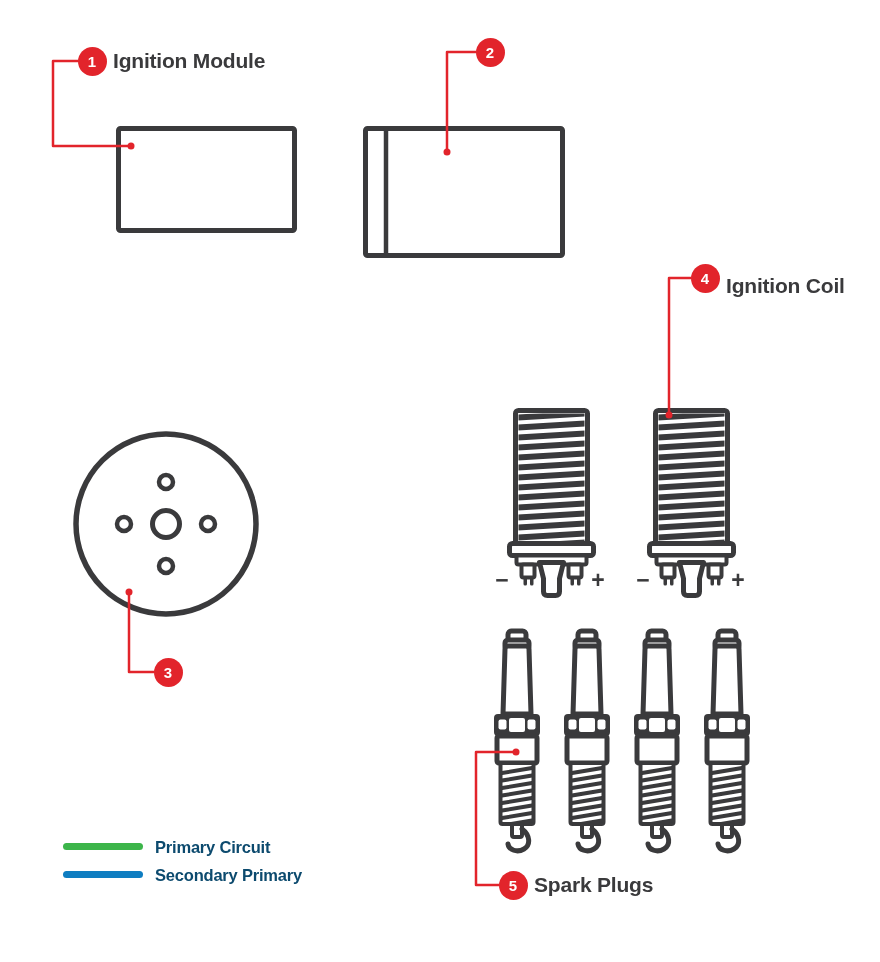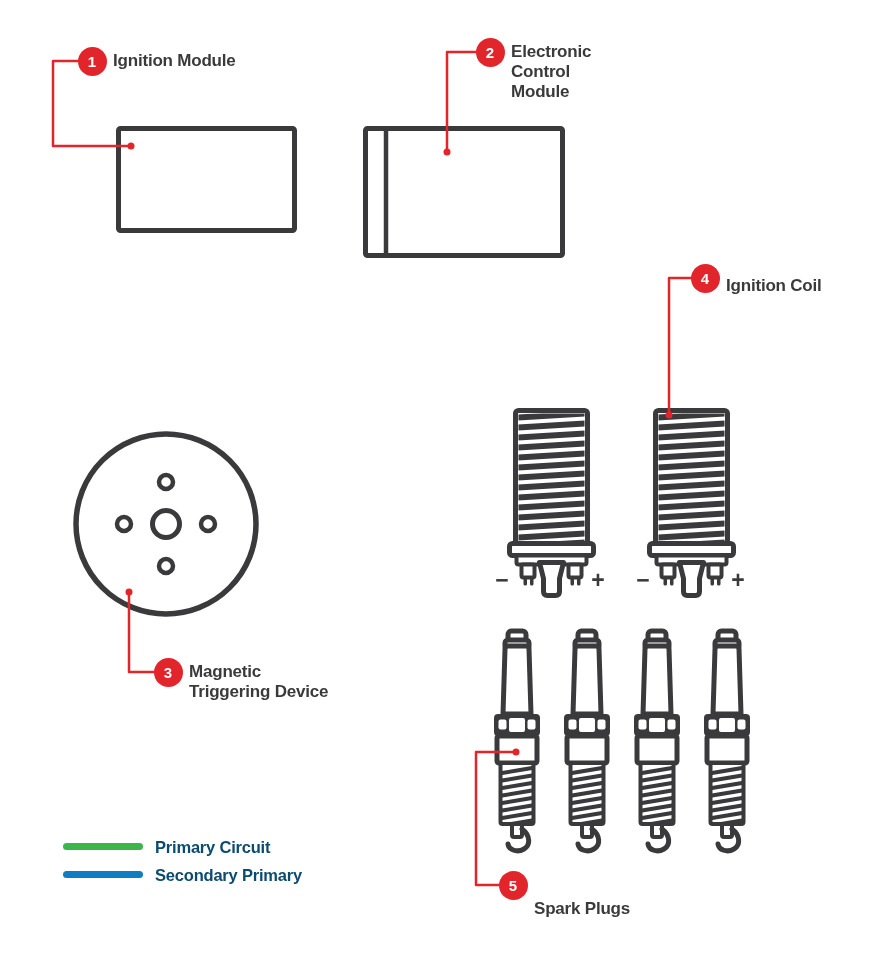--- a/index.html
+++ b/index.html
@@ -26,21 +26,21 @@
     font-weight: 700;
     display: flex;
     align-items: center;
     justify-content: center;
     line-height: 1;
     z-index: 3;
   }
   .callout-label {
     position: absolute;
     color: #3a3a3c;
-    font-size: 17px;
+    font-size: 21px;
     font-weight: 700;
     letter-spacing: -0.2px;
     line-height: 20px;
     white-space: pre-line;
     z-index: 3;
   }
   .vcenter { transform: translateY(-50%); }
   .sign {
     position: absolute;
     width: 28px;
@@ -176,27 +176,22 @@
     </g>
   </svg>
 
   <div class="badge" style="left:77.5px; top:46.5px;">1</div>
   <div class="badge" style="left:475.5px; top:37.5px;">2</div>
   <div class="badge" style="left:153.5px; top:657.5px;">3</div>
   <div class="badge" style="left:690.5px; top:263.5px;">4</div>
   <div class="badge" style="left:498.5px; top:870.5px;">5</div>
 
   <div class="callout-label vcenter" style="left:113px; top:61px;">Ignition Module</div>
-  <div class="callout-label" style="left:511px; top:42px;">Electronic
-Control
-Module</div>
-  <div class="callout-label" style="left:189px; top:662px;">Magnetic
-Triggering Device</div>
   <div class="callout-label vcenter" style="left:726px; top:278px;margin-top:8px;">Ignition Coil</div>
-  <div class="callout-label vcenter" style="left:534px; top:885px;margin-top:24px;">Spark Plugs</div>
+  <div class="callout-label vcenter" style="left:534px; top:885px;">Spark Plugs</div>
 
   <div class="sign" style="left:502px; top:580px;">−</div>
   <div class="sign" style="left:598px; top:580px;">+</div>
   <div class="sign" style="left:643px; top:580px;">−</div>
   <div class="sign" style="left:738px; top:580px;">+</div>
 
   <div class="legend-swatch" style="left: 63px; top: 843px; background: rgb(60, 181, 74);"></div>
   <div class="legend-label vcenter" style="left:155px; top:847px;">Primary Circuit</div>
   <div class="legend-swatch" style="left: 63px; top: 871px; background: rgb(14, 125, 193);"></div>
   <div class="legend-label vcenter" style="left:155px; top:875px;">Secondary Primary</div>

